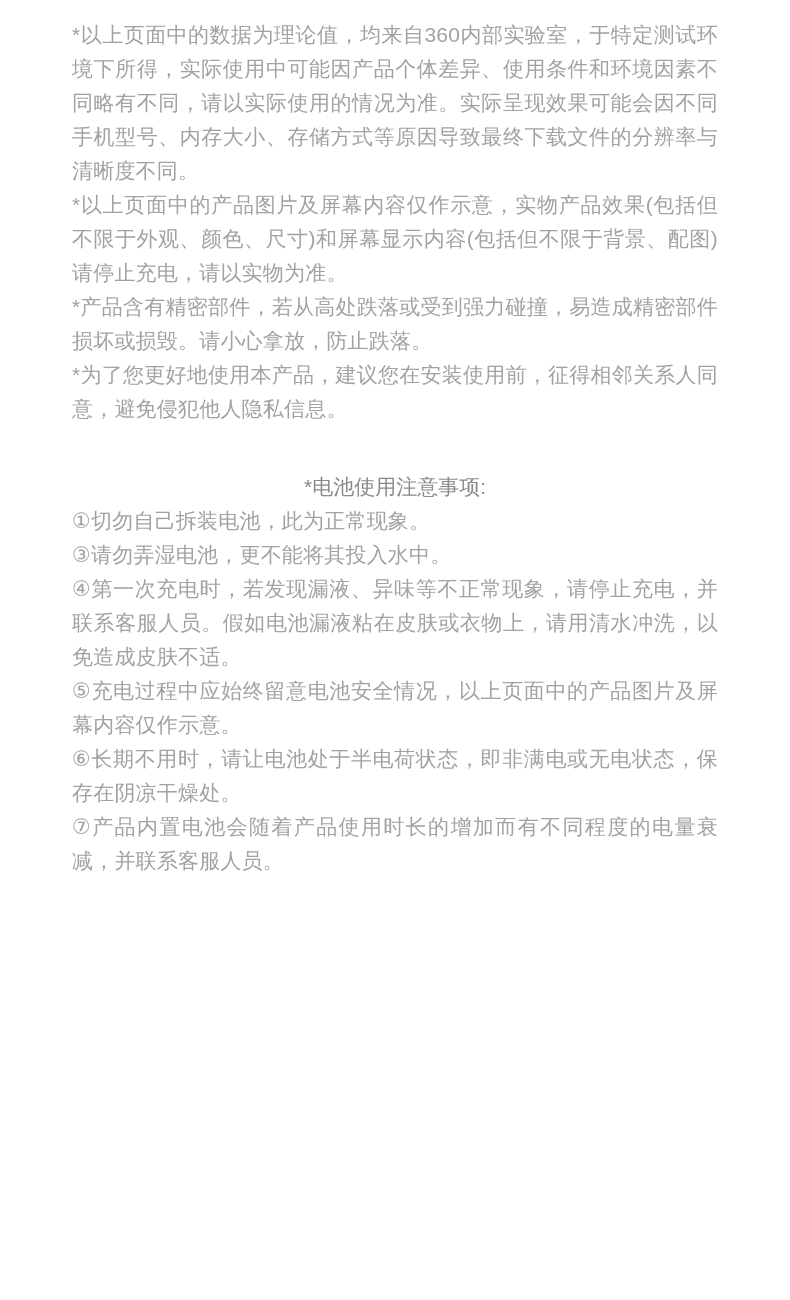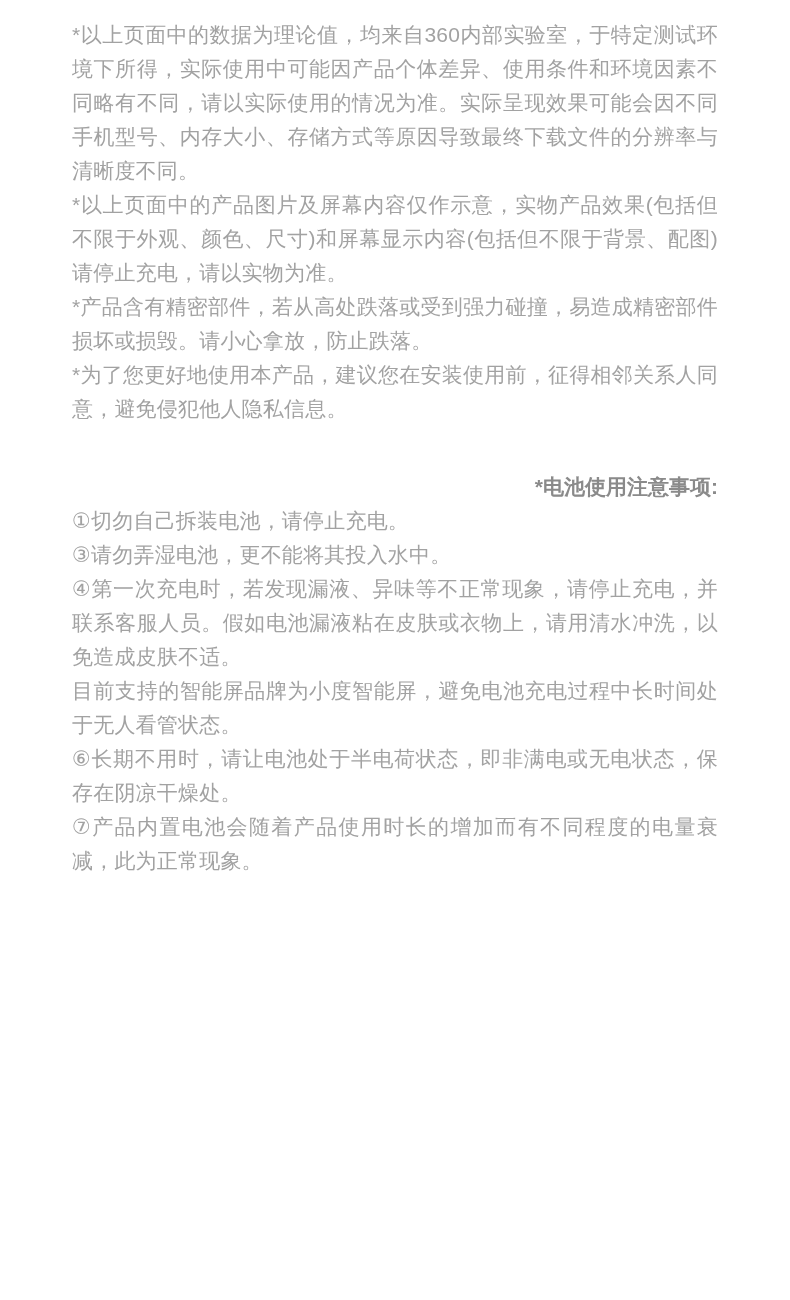--- a/index.html
+++ b/index.html
@@ -27,40 +27,40 @@
     line-height: 34px;
     color: #a2a2a2;
     text-align: justify;
     letter-spacing: 0.2px;
     word-break: break-all;
   }
   .battery-heading {
     margin: 44px 0 0 0;
     font-size: 21px;
     line-height: 34px;
-    font-weight: bold;
+    font-weight: normal;
     color: #8a8a8a;
-    text-align: right;
+    text-align: center;
   }
 </style>
 </head>
 <body>
 
 <main class="page">
 
   <section class="disclaimers">
     <p>*以上页面中的数据为理论值，均来自360内部实验室，于特定测试环境下所得，实际使用中可能因产品个体差异、使用条件和环境因素不同略有不同，请以实际使用的情况为准。实际呈现效果可能会因不同手机型号、内存大小、存储方式等原因导致最终下载文件的分辨率与清晰度不同。</p>
     <p>*以上页面中的产品图片及屏幕内容仅作示意，实物产品效果(包括但不限于外观、颜色、尺寸)和屏幕显示内容(包括但不限于背景、配图)请停止充电，请以实物为准。</p>
     <p>*产品含有精密部件，若从高处跌落或受到强力碰撞，易造成精密部件损坏或损毁。请小心拿放，防止跌落。</p>
     <p>*为了您更好地使用本产品，建议您在安装使用前，征得相邻关系人同意，避免侵犯他人隐私信息。</p>
   </section>
 
   <section class="battery">
     <h2 class="battery-heading">*电池使用注意事项:</h2>
-    <p>①切勿自己拆装电池，请停止充电。</p>
+    <p>①切勿自己拆装电池，此为正常现象。</p>
     <p>③请勿弄湿电池，更不能将其投入水中。</p>
     <p>④第一次充电时，若发现漏液、异味等不正常现象，请停止充电，并联系客服人员。假如电池漏液粘在皮肤或衣物上，请用清水冲洗，以免造成皮肤不适。</p>
-    <p>目前支持的智能屏品牌为小度智能屏，避免电池充电过程中长时间处于无人看管状态。</p>
+    <p>⑤充电过程中应始终留意电池安全情况，以上页面中的产品图片及屏幕内容仅作示意。</p>
     <p>⑥长期不用时，请让电池处于半电荷状态，即非满电或无电状态，保存在阴凉干燥处。</p>
-    <p>⑦产品内置电池会随着产品使用时长的增加而有不同程度的电量衰减，此为正常现象。</p>
+    <p>⑦产品内置电池会随着产品使用时长的增加而有不同程度的电量衰减，并联系客服人员。</p>
   </section>
 
 </main>
 
 </body></html>

